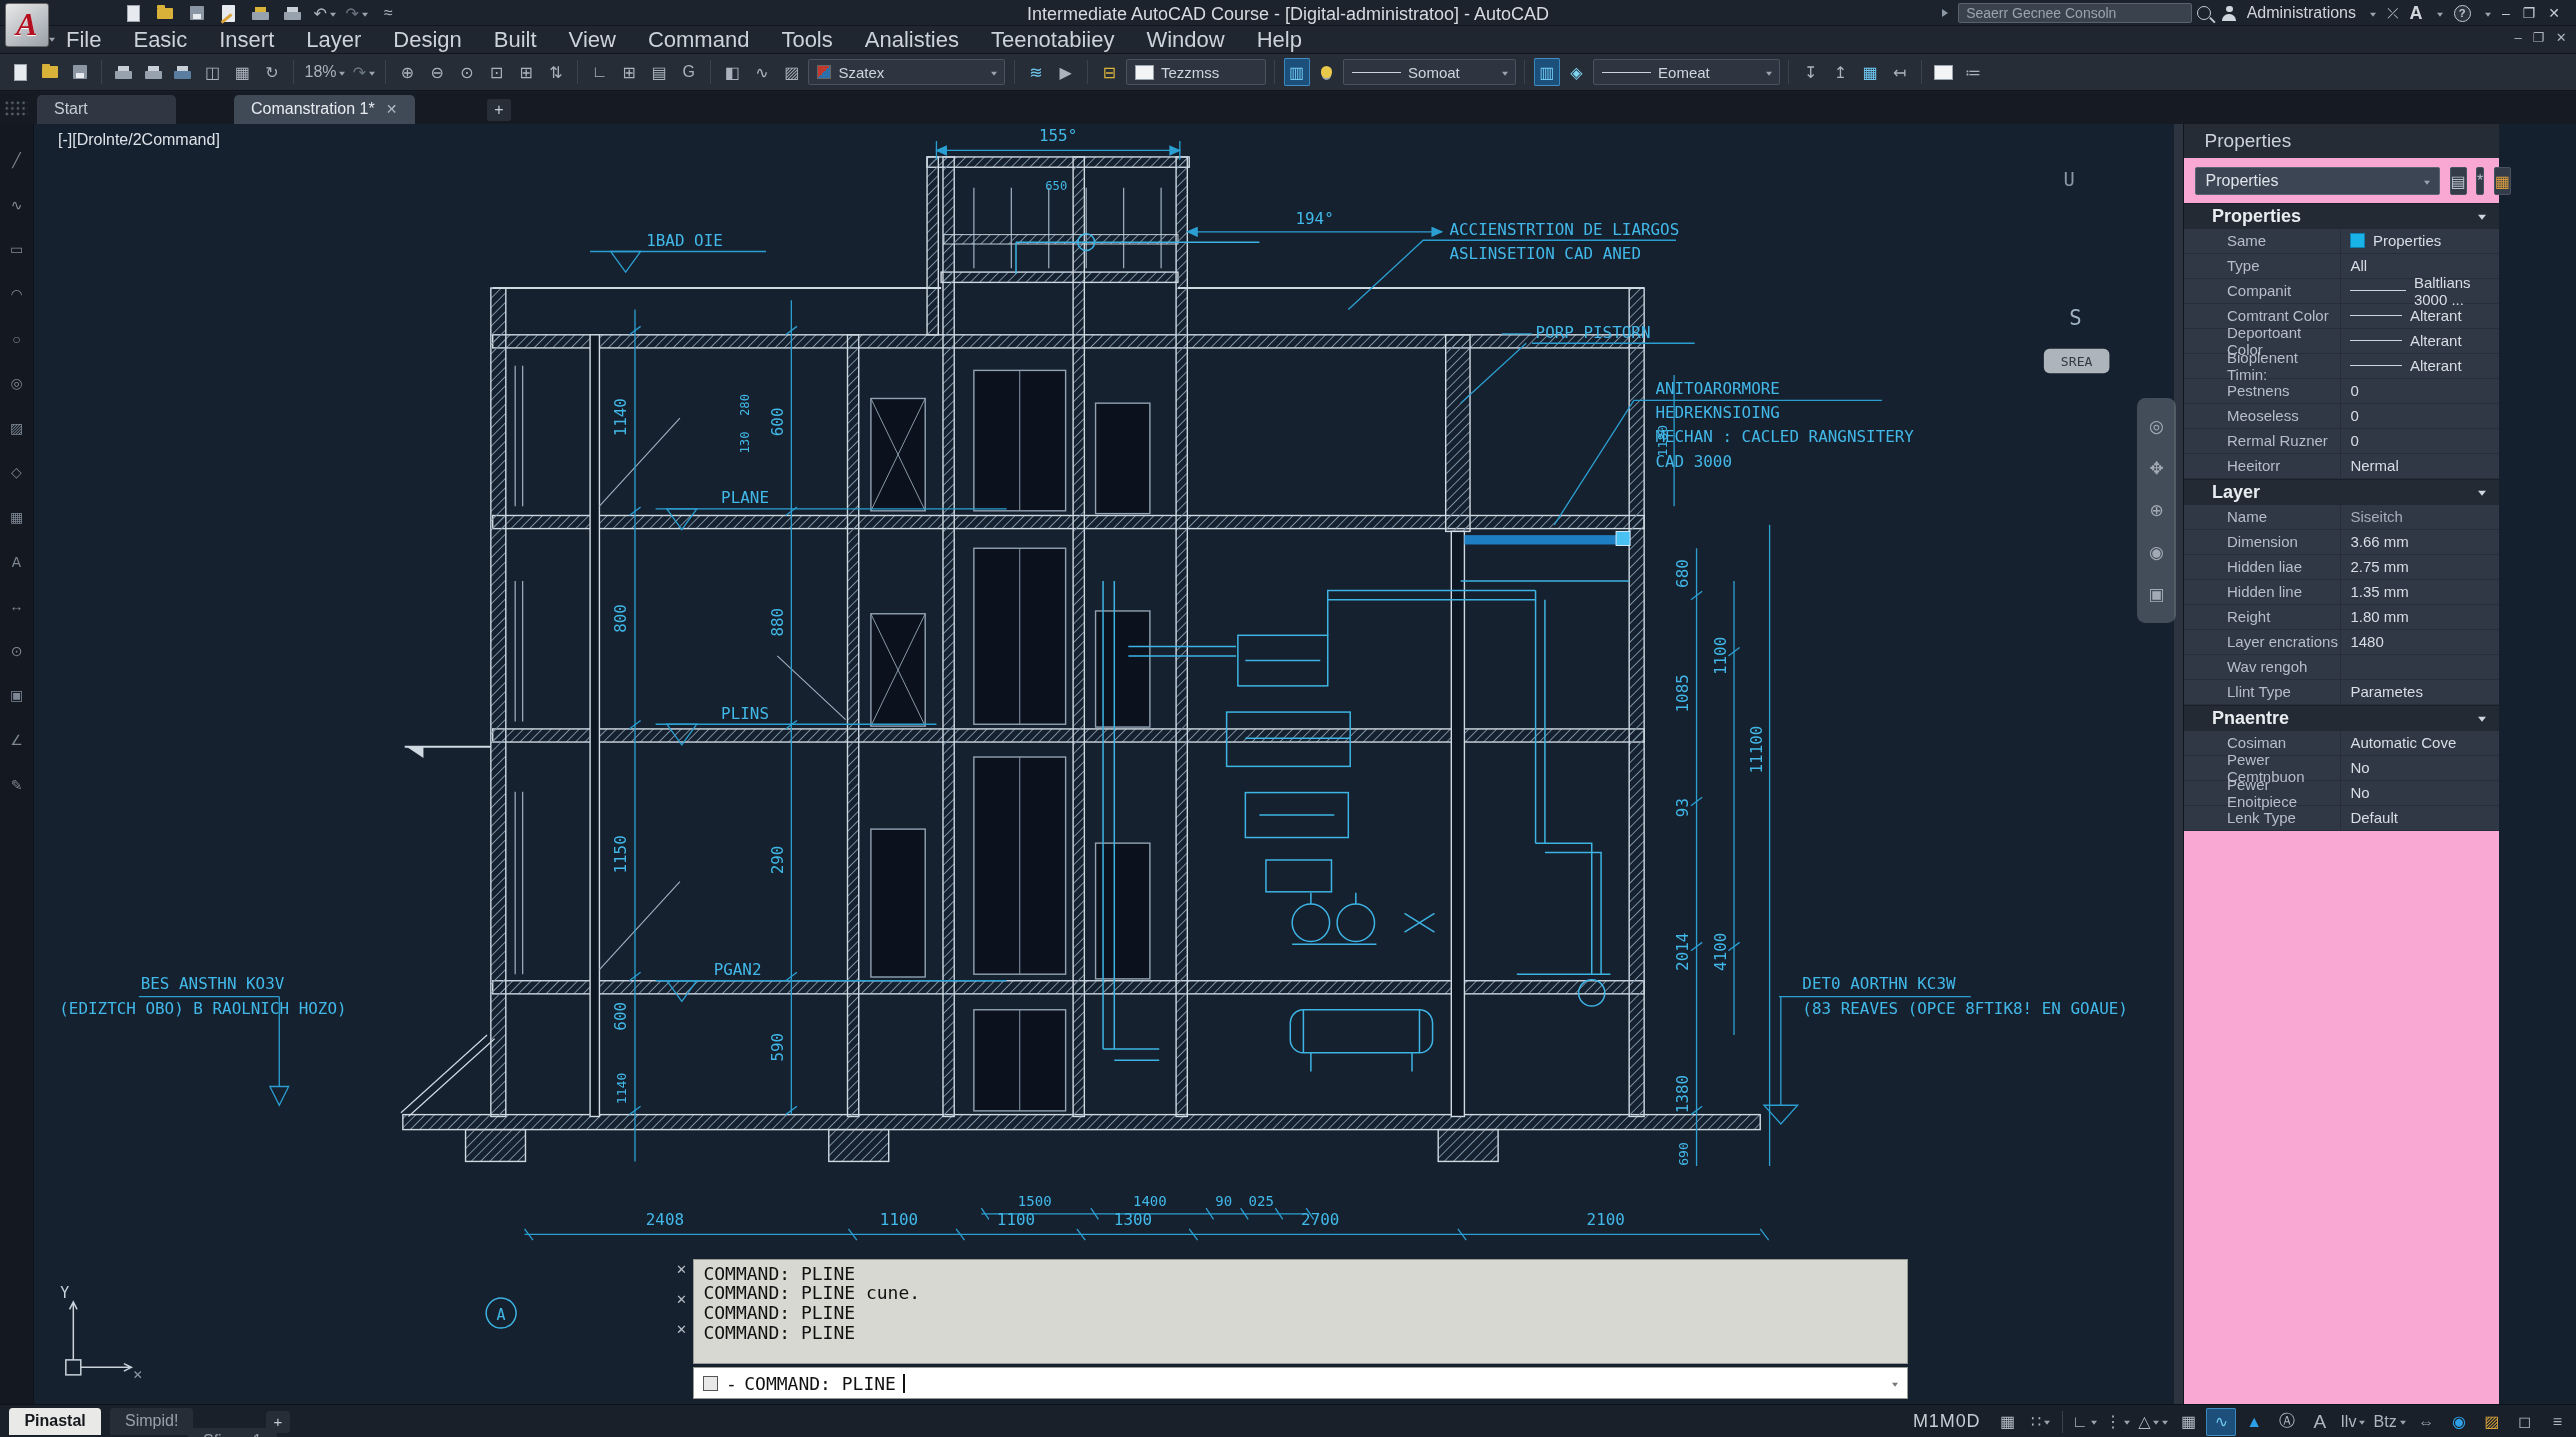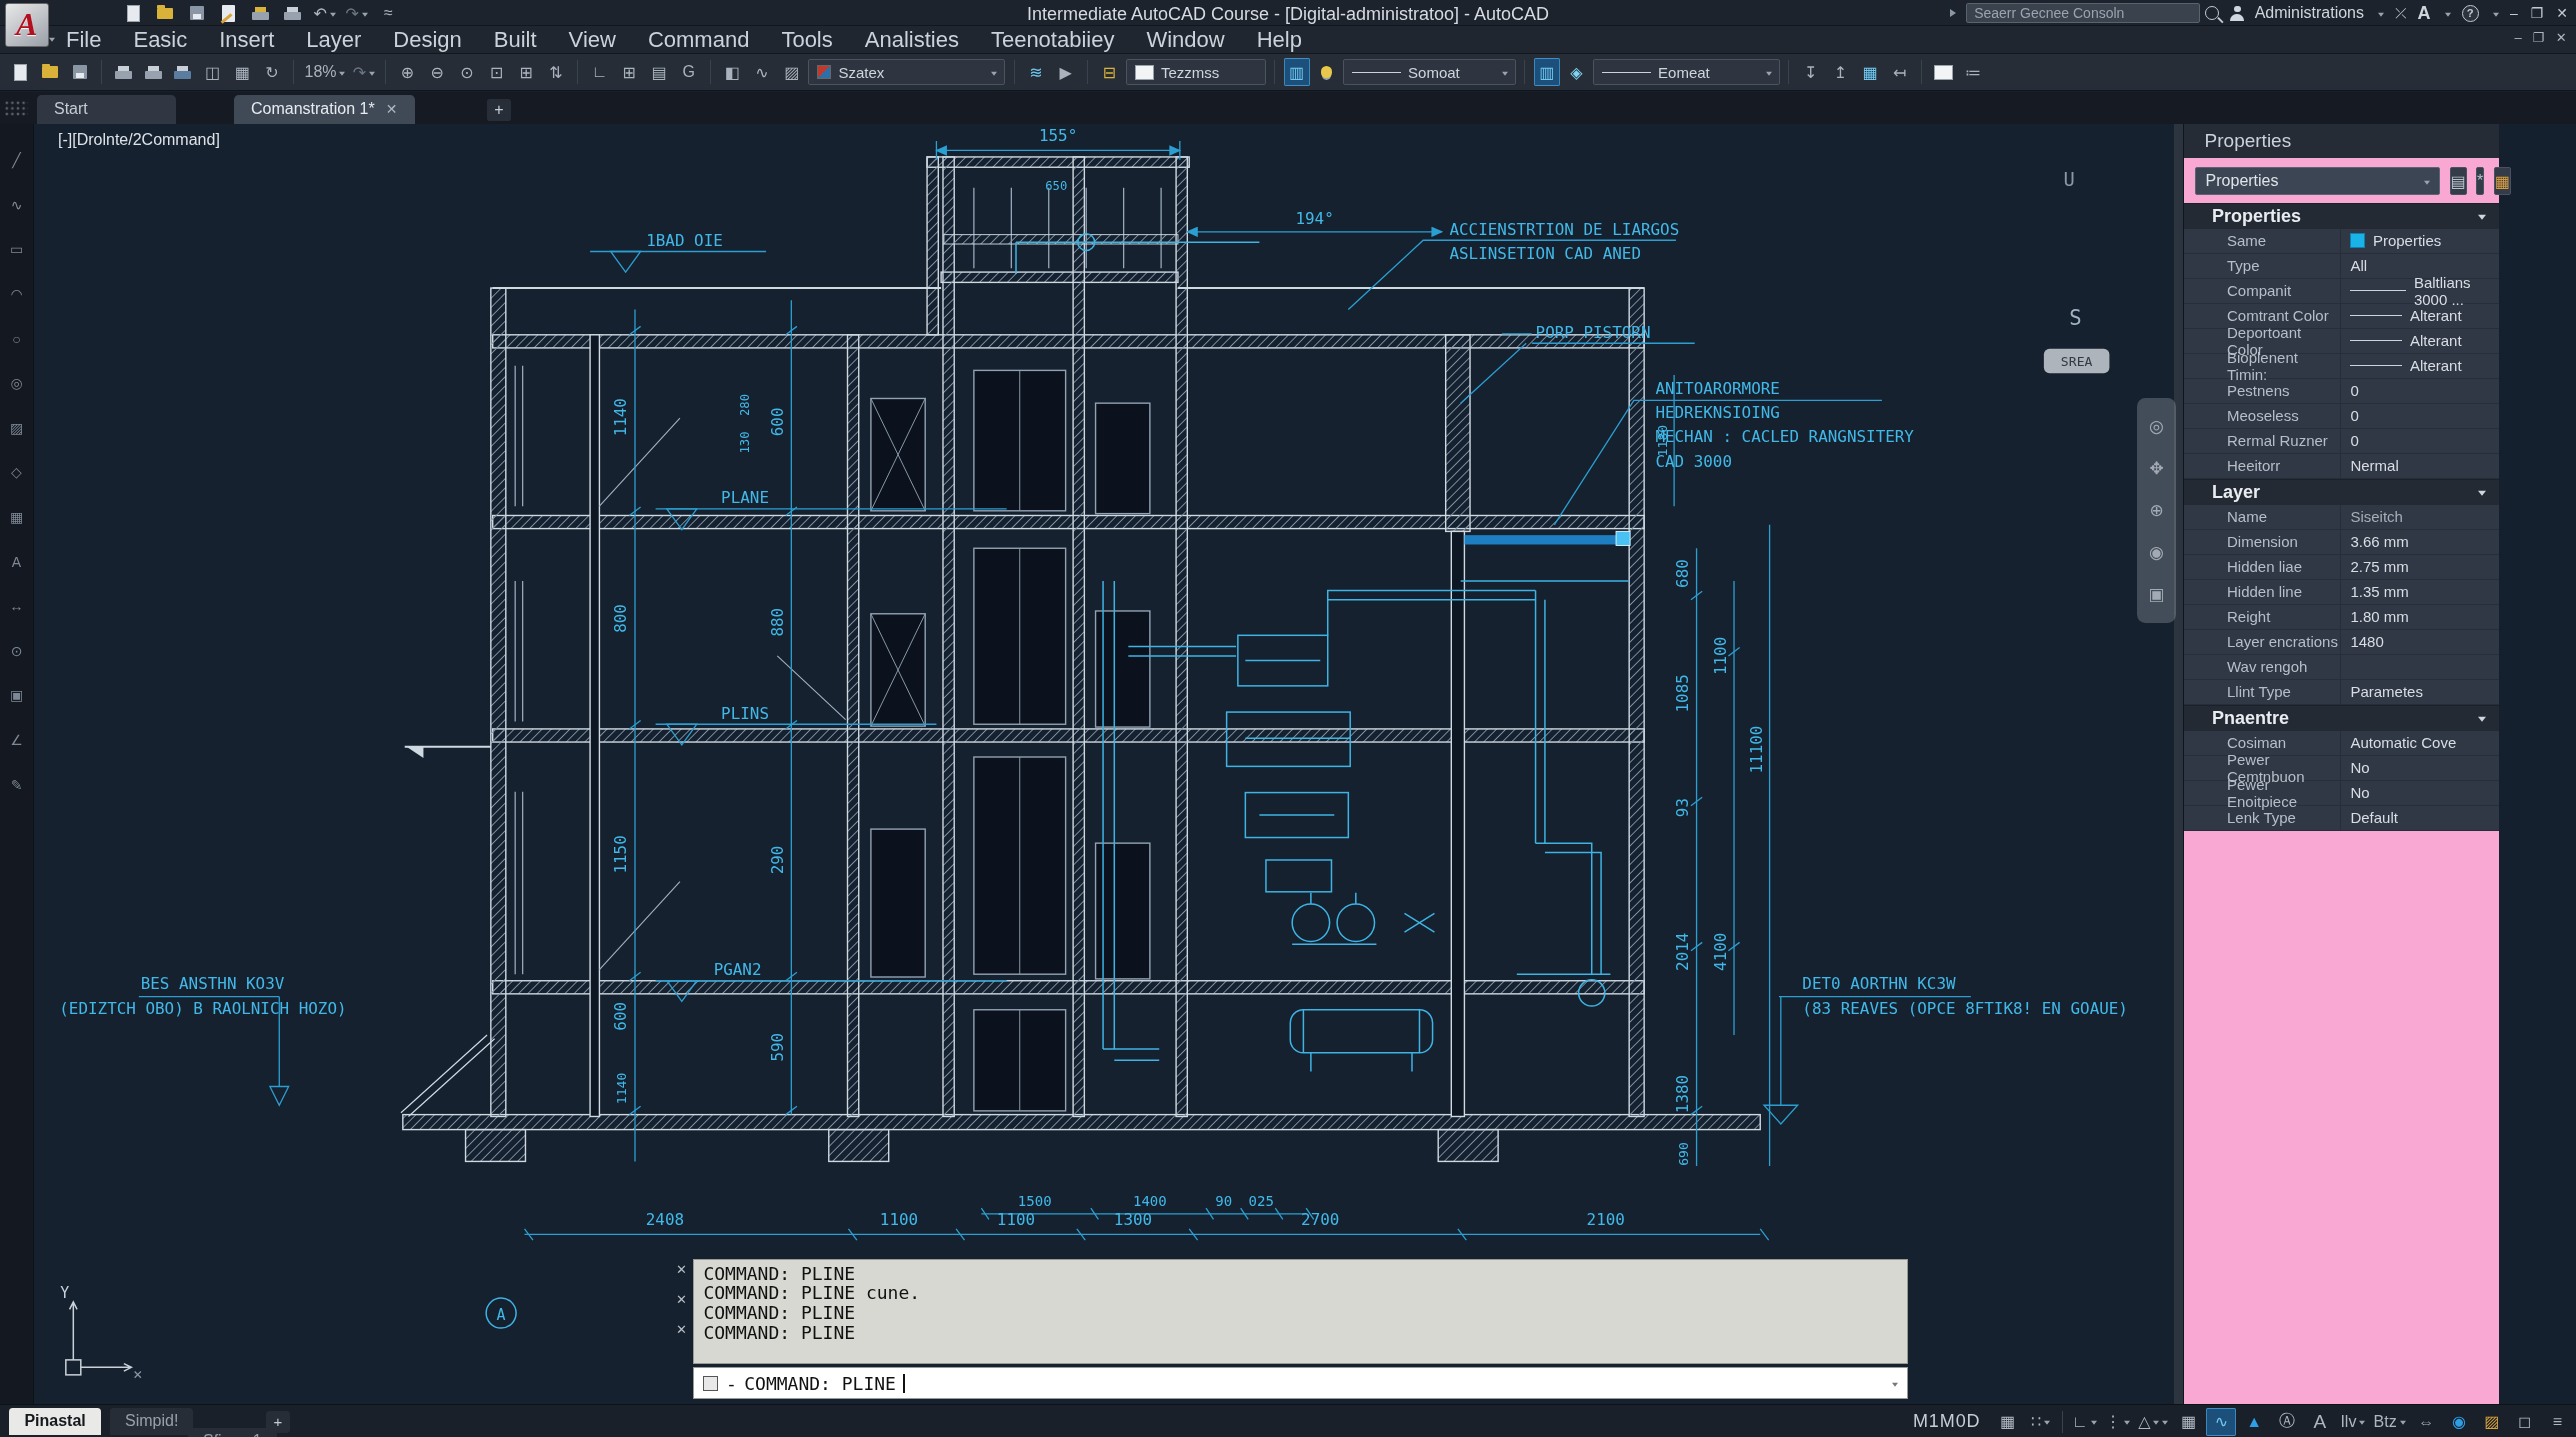--- a/index.html
+++ b/index.html
@@ -21,21 +21,21 @@
   .ic-folder:before { content:""; position:absolute; left:0; top:-2.8px; width:7.5px; height:2.8px; background:#d9b23a; border-radius:0.9px 0.9px 0 0; }
   .ic-save { width:14px; height:14px; background:#8a96a3; position:relative; border-radius:0.9px; }
   .ic-save:before { content:""; position:absolute; left:2.8px; bottom:0.9px; width:8.4px; height:5.6px; background:#e7ebef; }
   .ic-pagepen { width:13px; height:17px; background:#e7ebef; position:relative; border-radius:0.9px; }
   .ic-pagepen:before { content:""; position:absolute; left:-2.8px; bottom:1.9px; width:13px; height:2.8px; background:#d9a33a; transform:rotate(-40deg); }
   .ic-print { width:17px; height:8.4px; background:#98a2ae; position:relative; border-radius:0.9px; margin-top:5.6px; }
   .ic-print:before { content:""; position:absolute; left:2.8px; top:-4.7px; width:11.2px; height:4.7px; background:#c9cfd6; }
   .ic-print.gold:before { background:#d9b23a; }
   .car { width:0; height:0; border:3.7px solid transparent; border-top:4.7px solid #9aa4af; display:inline-block; margin-left:2.8px; transform:translateY(2.8px); }
   .title-text { position:absolute; left:50%; top:3.7px; transform:translateX(-50%); font-size:18px; color:#d6dbe1; white-space:nowrap; }
-  .tb-right { position:absolute; right:8px; top:1.9px; display:flex; align-items:center; gap:11.2px; height:22.5px; }
+  .tb-right { position:absolute; right:16px; top:1.9px; display:flex; align-items:center; gap:11.2px; height:22.5px; }
   .search-wrap { display:flex; align-items:center; gap:5.6px; }
   .tri-r { width:0; height:0; border:4.7px solid transparent; border-left:6.6px solid #8b97a4; }
   .search-box { width:234px; height:20.6px; background:#3a424e; border:0.9px solid #59626f; border-radius:1.9px; display:flex; align-items:center; padding:0 7.5px; color:#9aa4af; font-size:14px; }
   .i-mag { width:14px; height:14px; border:1.9px solid #c3cad3; border-radius:50%; position:relative; }
   .i-mag:after { content:""; position:absolute; width:6.6px; height:1.9px; background:#c3cad3; left:11.2px; top:12px; transform:rotate(45deg); }
   .i-person { width:13px; height:15px; position:relative; }
   .i-person:before { content:""; position:absolute; left:3.7px; top:0; width:6.6px; height:6.6px; border-radius:50%; background:#cfd6de; }
   .i-person:after { content:""; position:absolute; left:0; bottom:0; width:14px; height:6.6px; border-radius:6.6px 6.6px 0 0; background:#cfd6de; }
   .user-label { font-size:16px; color:#d0d5dc; }
   .i-help { width:17px; height:17px; border-radius:50%; background:#2c333d; border:1.9px solid #c3cad3; color:#c3cad3; font-size:11.2px; font-weight:bold; display:flex; align-items:center; justify-content:center; }

